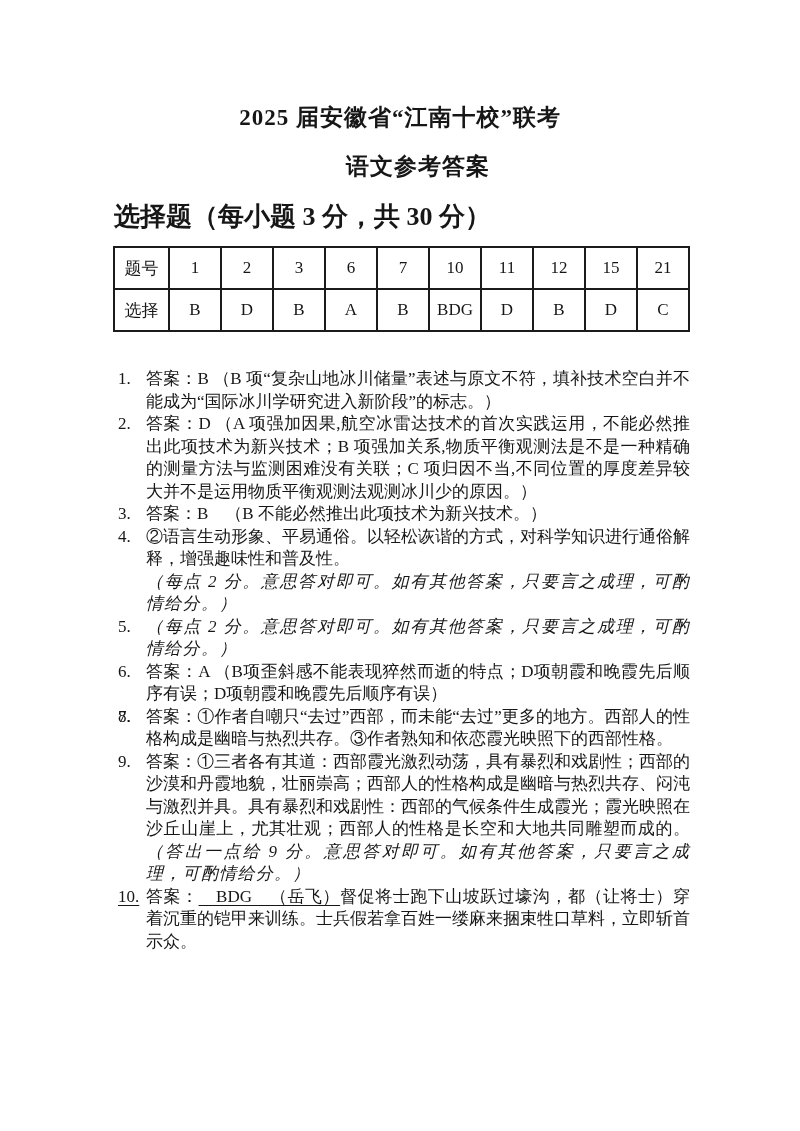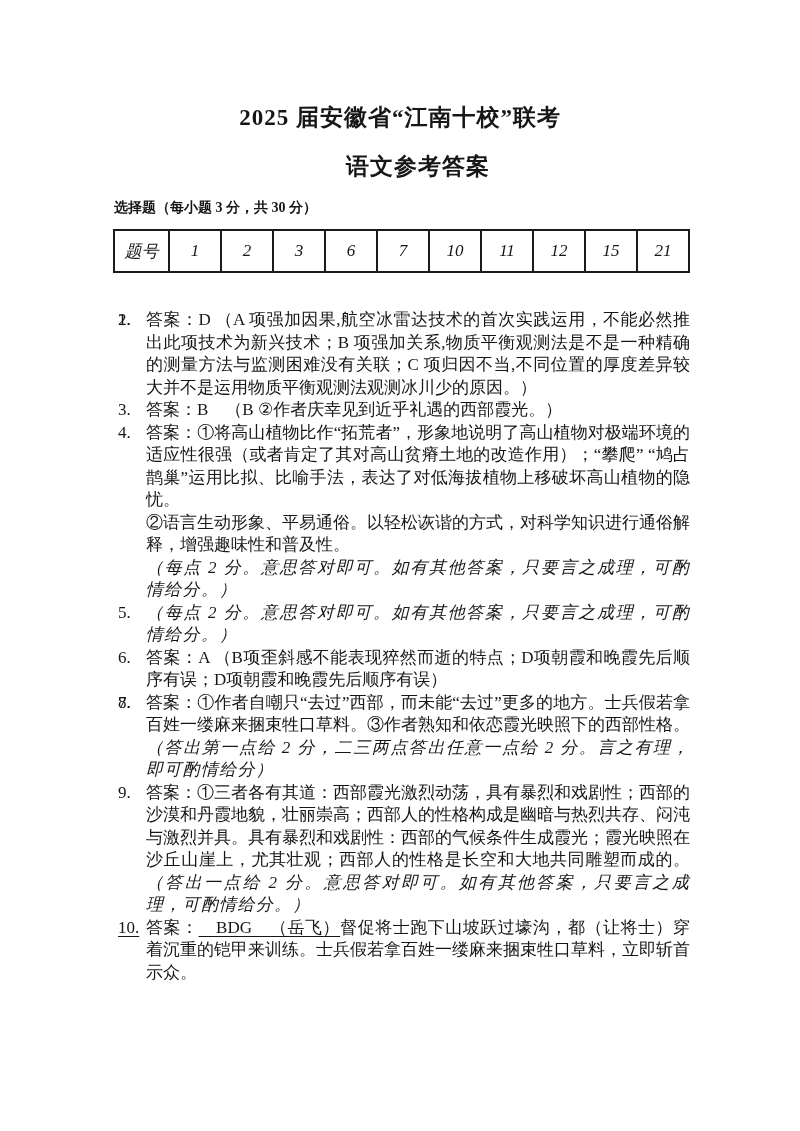--- a/index.html
+++ b/index.html
@@ -24,28 +24,27 @@
   .subtitle {
     margin: 18px 0 0 0;
     text-align: center;
     font-size: 23px;
     font-weight: bold;
     letter-spacing: 1px;
     padding-left: 36px;
   }
   .section-heading {
     margin: 17px 0 0 114px;
-    font-size: 14px;
+    font-size: 26px;
     font-weight: bold;
   }
   table.answer-table {
     border-collapse: collapse;
     table-layout: fixed;
     margin: 12px 0 12px 113px;
-    font-style: italic;
   }
   table.answer-table td {
     border: 2px solid #1b1b1b;
     height: 42px;
     text-align: center;
     vertical-align: middle;
     font-size: 17px;
     padding: 0;
   }
   td.rowlabel { font-size: 16px; }
@@ -106,69 +105,81 @@
       <td>2</td>
       <td>3</td>
       <td>6</td>
       <td>7</td>
       <td>10</td>
       <td>11</td>
       <td>12</td>
       <td>15</td>
       <td>21</td>
     </tr>
+    <tr>
+      <td class="rowlabel">选择</td>
+      <td>B</td>
+      <td>D</td>
+      <td>B</td>
+      <td>A</td>
+      <td>B</td>
+      <td>BDG</td>
+      <td>D</td>
+      <td>B</td>
+      <td>D</td>
+      <td>C</td>
+    </tr>
   </tbody>
     </table>
 
   <div class="answers">
 
     <div class="answer-item">
       <span class="num">1.</span>
+      <span>答案：B （B 项“复杂山地冰川储量”表述与原文不符，填补技术空白并不能成为“国际冰川学研究进入新阶段”的标志。）</span>
     </div>
 
     <div class="answer-item">
       <span class="num">2.</span>
       <span>答案：D （A 项强加因果,航空冰雷达技术的首次实践运用，不能必然推出此项技术为新兴技术；B 项强加关系,物质平衡观测法是不是一种精确的测量方法与监测困难没有关联；C 项归因不当,不同位置的厚度差异较大并不是运用物质平衡观测法观测冰川少的原因。）</span>
     </div>
 
     <div class="answer-item">
       <span class="num">3.</span>
-      <span>答案：B　（B ②作者庆幸见到近乎礼遇的西部霞光。）</span>
+      <span>答案：B　（B 不能必然推出此项技术为新兴技术。）</span>
     </div>
 
     <div class="answer-item">
       <span class="num">4.</span>
-      <span>答案：①将高山植物比作“拓荒者”，形象地说明了高山植物对极端环境的适应性很强（或者肯定了其对高山贫瘠土地的改造作用）；“攀爬” “鸠占鹊巢”运用比拟、比喻手法，表达了对低海拔植物上移破坏高山植物的隐忧。</span>
       <span class="block">②语言生动形象、平易通俗。以轻松诙谐的方式，对科学知识进行通俗解释，增强趣味性和普及性。</span>
       <span class="block kai">（每点 2 分。意思答对即可。如有其他答案，只要言之成理，可酌情给分。）</span>
     </div>
 
     <div class="answer-item">
       <span class="num">5.</span>
       <span class="block kai">（每点 2 分。意思答对即可。如有其他答案，只要言之成理，可酌情给分。）</span>
     </div>
 
     <div class="answer-item">
       <span class="num">6.</span>
       <span>答案：A （B项歪斜感不能表现猝然而逝的特点；D项朝霞和晚霞先后顺序有误；D项朝霞和晚霞先后顺序有误）</span>
     </div>
 
     <div class="answer-item">
       <span class="num">7.</span>
     </div>
 
     <div class="answer-item">
       <span class="num">8.</span>
-      <span>答案：①作者自嘲只“去过”西部，而未能“去过”更多的地方。士兵假若拿百姓一缕麻来捆束牲口草料。③作者熟知和依恋霞光映照下的西部性格。</span>
-      <span class="block kai">（答出第一点给 2 分，二三两点答出任意一点给 2 分。言之有理，即可酌情给分）</span>
+      <span>答案：①作者自嘲只“去过”西部，而未能“去过”更多的地方。西部人的性格构成是幽暗与热烈共存。③作者熟知和依恋霞光映照下的西部性格。</span>
     </div>
 
     <div class="answer-item">
       <span class="num">9.</span>
-      <span>答案：①三者各有其道：西部霞光激烈动荡，具有暴烈和戏剧性；西部的沙漠和丹霞地貌，壮丽崇高；西部人的性格构成是幽暗与热烈共存、闷沌与激烈并具。具有暴烈和戏剧性：西部的气候条件生成霞光；霞光映照在沙丘山崖上，尤其壮观；西部人的性格是长空和大地共同雕塑而成的。</span><span class="kai">（答出一点给 2 分。意思答对即可。如有其他答案，只要言之成理，可酌情给分。）</span>
+      <span>答案：①三者各有其道：西部霞光激烈动荡，具有暴烈和戏剧性；西部的沙漠和丹霞地貌，壮丽崇高；西部人的性格构成是幽暗与热烈共存、闷沌与激烈并具。具有暴烈和戏剧性：西部的气候条件生成霞光；霞光映照在沙丘山崖上，尤其壮观；西部人的性格是长空和大地共同雕塑而成的。</span><span class="kai">（答出一点给 9 分。意思答对即可。如有其他答案，只要言之成理，可酌情给分。）</span>
     </div>
 
     <div class="answer-item">
       <span class="num u">10.</span>
       <span>答案：</span><span class="u">　BDG　</span><span class="u">（岳飞）</span><span>督促将士跑下山坡跃过壕沟，都（让将士）穿着沉重的铠甲来训练。士兵假若拿百姓一缕麻来捆束牲口草料，立即斩首示众。</span>
     </div>
 
   </div>
 </div>
 

